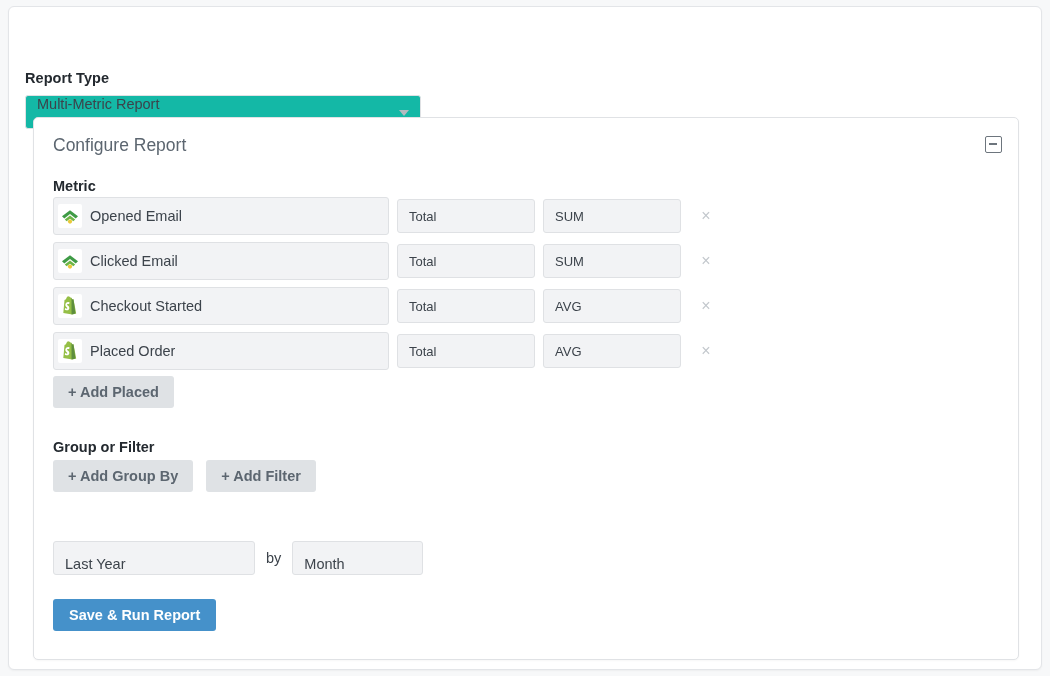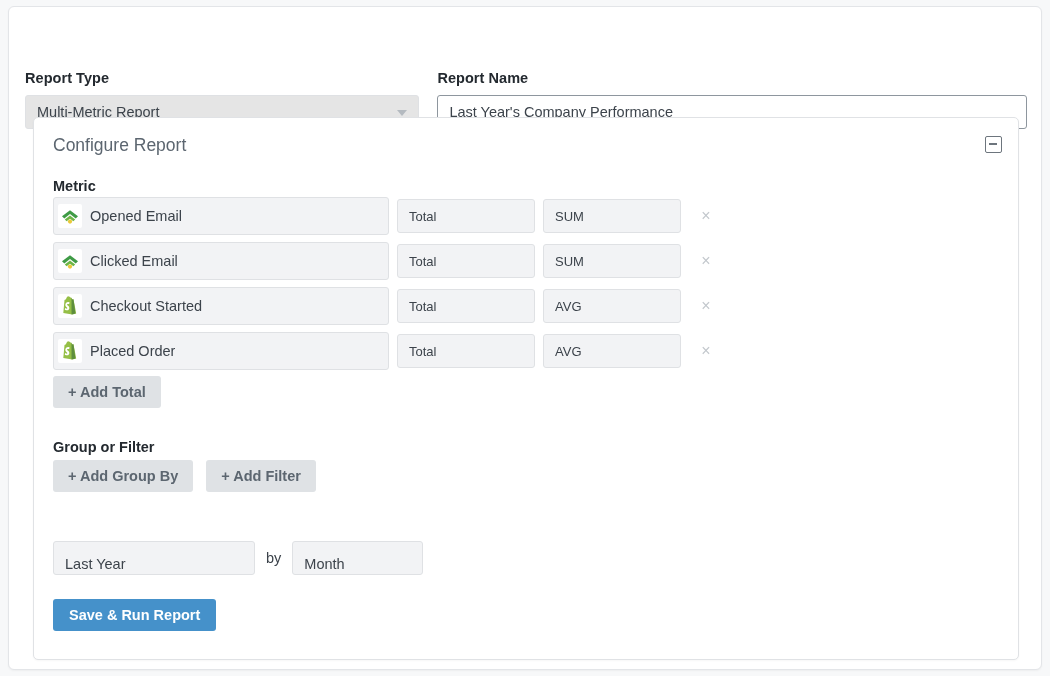--- a/index.html
+++ b/index.html
@@ -53,25 +53,25 @@
     font-weight: bold;
     color: #23292f;
     letter-spacing: 0.05px;
     margin-bottom: 8px;
     line-height: 17px;
   }
 
   .select-box {
     position: relative;
     height: 34px;
-    background: #e5e5e5;
+    background: #14b8a6;
     border: 1px solid #dfe1e4;
     border-radius: 3px;
     display: flex;
-    align-items: center;
+    align-items: flex-start;
     padding: 0 26px 0 11px;
     font-size: 14.5px;
     color: #3c434b;
     cursor: pointer;
     user-select: none;
     white-space: nowrap;
     overflow: hidden;
   }
   .select-box .caret {
     position: absolute;
@@ -304,24 +304,20 @@
     <div class="top-row">
 
       <div class="field-block field-type">
         <div class="field-label">Report Type</div>
         <div class="select-box">
           <span>Multi-Metric Report</span>
           <span class="caret"></span>
         </div>
       </div>
 
-      <div class="field-block field-name">
-        <div class="field-label">Report Name</div>
-        <input class="text-input" type="text" value="Last Year's Company Performance" style="">
-      </div>
 
     </div>
 
     <div class="panel">
 
       <div class="panel-title">Configure Report</div>
 
       <div class="collapse-btn"></div>
 
       <div class="section-label lbl-metric">Metric</div>
@@ -410,21 +406,21 @@
               <span class="caret"></span>
             </div>
             <div class="small-select">
               <span>AVG</span>
               <span class="caret"></span>
             </div>
             <div class="remove-x">×</div>
           </div>
         </div>
 
-      <button class="gray-btn btn-add-metric">+ Add Total</button>
+      <button class="gray-btn btn-add-metric">+ Add Placed</button>
 
       <div class="section-label lbl-group">Group or Filter</div>
 
       <div class="group-btns">
         <button class="gray-btn">+ Add Group By</button>
         <button class="gray-btn">+ Add Filter</button>
       </div>
 
       <div class="section-label lbl-time">Timeframe</div>
 

